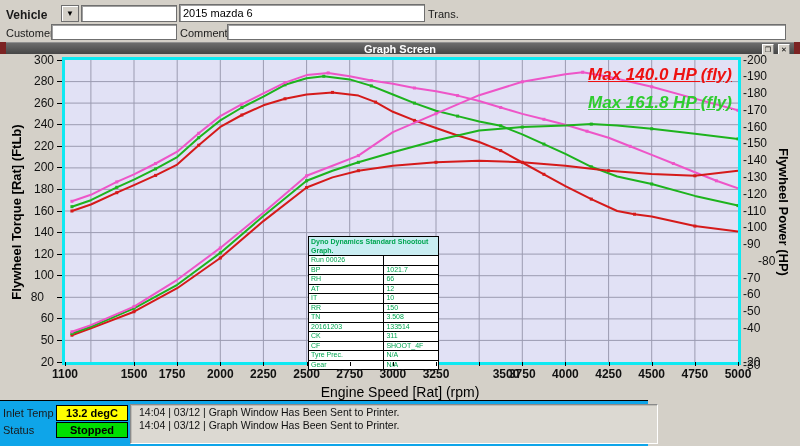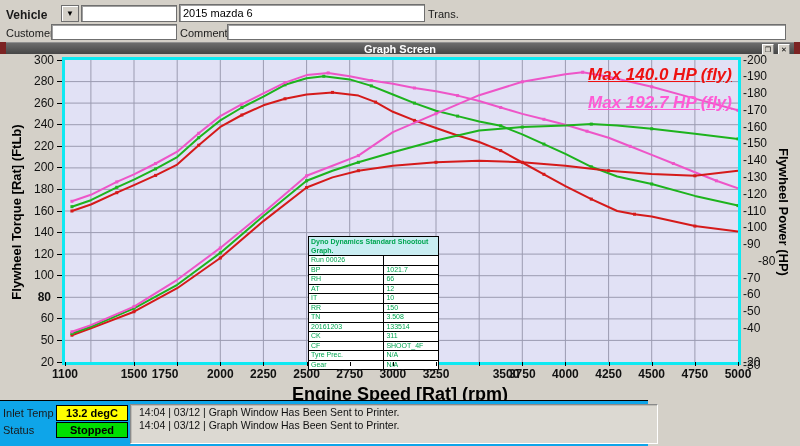--- a/index.html
+++ b/index.html
@@ -25,21 +25,21 @@
   .plot{position:absolute;left:62px;top:3px;width:679px;height:308px;box-sizing:border-box;
         background:#e1e1f5;border:3px solid #0ee9f2}
   .plot svg{position:absolute;left:0;top:0;width:673px;height:302px;display:block}
   .vlab{position:absolute;font-weight:bold;font-size:13px;white-space:nowrap;color:#000}
   .tickL{position:absolute;width:36px;text-align:right;font-size:12px;color:#111;height:13px;line-height:13px}
   .tickR{position:absolute;text-align:left;font-size:12px;color:#111;height:13px;line-height:13px}
   .dashL{position:absolute;width:5px;height:1px;background:#000}
   .tickX{position:absolute;width:44px;margin-left:-22px;text-align:center;font-size:12px;font-weight:bold;color:#111}
   .xdash{position:absolute;width:1px;height:4px;background:#000}
   .xaxis-title{position:absolute;left:0;width:700px;text-align:center;top:330px;
-               font-weight:bold;font-size:18px}
+               font-weight:normal;font-size:14px}
   .legend{position:absolute;top:1px;right:6px;text-align:right;pointer-events:none}
   .legend div{font-style:italic;font-weight:bold;font-size:17px;line-height:28px;
               text-decoration:underline;white-space:nowrap}
   
   .info-table{position:absolute;left:243px;top:176px;width:131px;border-collapse:collapse;
               background:#fff;color:#00a651;border:1px solid #000}
   .info-table td,.info-table th{border:1px solid #000;font-size:7px;line-height:8.5px;
               padding:0 2px;text-align:left;font-weight:normal;white-space:nowrap}
   .info-table th{background:#c9edf2;font-weight:bold;white-space:normal;line-height:9px}
   .info-table td:first-child{width:58%}
@@ -192,21 +192,21 @@
         <rect x="240.1" y="114.3" width="3" height="3" fill="#ee55c8"></rect>
         <rect x="291.9" y="94.1" width="3" height="3" fill="#ee55c8"></rect>
         <rect x="369.5" y="52.2" width="3" height="3" fill="#ee55c8"></rect>
         <rect x="455.8" y="20.3" width="3" height="3" fill="#ee55c8"></rect>
         <rect x="516.2" y="10.7" width="3" height="3" fill="#ee55c8"></rect>
         <rect x="585.2" y="25.3" width="3" height="3" fill="#ee55c8"></rect>
         <rect x="671.5" y="48.8" width="3" height="3" fill="#ee55c8"></rect>
       </svg>
     <div class="legend">
       <div class="legend-line" style="color: rgb(238, 17, 17);">Max 140.0 HP (fly)</div>
-      <div class="legend-line" style="color: rgb(255, 90, 213);">Max 192.7 HP (fly)</div>
+      <div class="legend-line" style="color: rgb(46, 204, 46);">Max 161.8 HP (fly)</div>
     </div>
     <table class="info-table">
       <thead>
           <tr>
             <th colspan="2">Dyno Dynamics Standard Shootout Graph.</th>
           </tr>
         </thead>
       <tbody id="info-tbody">
           <tr>
             <td>Run 00026</td>
@@ -276,21 +276,21 @@
       <div class="tickL" style="left: 18px; top: 128.929px;">180</div>
       <div class="dashL" style="left: 57px; top: 134.929px;"></div>
       <div class="tickL" style="left: 18px; top: 150.5px;">160</div>
       <div class="dashL" style="left: 57px; top: 156.5px;"></div>
       <div class="tickL" style="left: 18px; top: 172.071px;">140</div>
       <div class="dashL" style="left: 57px; top: 178.071px;"></div>
       <div class="tickL" style="left: 18px; top: 193.643px;">120</div>
       <div class="dashL" style="left: 57px; top: 199.643px;"></div>
       <div class="tickL" style="left: 18px; top: 215.214px;">100</div>
       <div class="dashL" style="left: 57px; top: 221.214px;"></div>
-      <div class="tickL" style="left: 15px; top: 236.786px; font-weight: bold;">80</div>
+      <div class="tickL" style="left: 8px; top: 236.786px;">80</div>
       <div class="dashL" style="left: 57px; top: 242.786px;"></div>
       <div class="tickL" style="left: 18px; top: 258.357px;">60</div>
       <div class="dashL" style="left: 57px; top: 264.357px;"></div>
       <div class="tickL" style="left: 18px; top: 279.929px;">50</div>
       <div class="dashL" style="left: 57px; top: 285.929px;"></div>
       <div class="tickL" style="left: 18px; top: 301.5px;">20</div>
       <div class="dashL" style="left: 57px; top: 307.5px;"></div>
     </div>
   <div id="right-ticks">
       <div class="tickR" style="left: 743px; top: -0.5px;">-200</div>
@@ -311,21 +311,21 @@
       <div class="tickR" style="left: 743px; top: 251.167px;">-50</div>
       <div class="tickR" style="left: 743px; top: 267.944px;">-40</div>
       <div class="tickR" style="left: 743px; top: 284.722px; margin-top: 20px;">-30</div>
       <div class="tickR" style="left: 743px; top: 301.5px;">-20</div>
     </div>
   <div id="x-ticks">
       <div class="tickX" style="left: 65px; top: 313px;">1100</div>
       <div class="xdash" style="left: 65px; top: 308px;"></div>
       <div class="tickX" style="left: 134.026px; top: 313px;">1500</div>
       <div class="xdash" style="left: 134.026px; top: 308px;"></div>
-      <div class="tickX" style="left: 165px; top: 313px;">1750</div>
+      <div class="tickX" style="left: 172px; top: 313px;">1750</div>
       <div class="xdash" style="left: 177.167px; top: 308px;"></div>
       <div class="tickX" style="left: 220.308px; top: 313px;">2000</div>
       <div class="xdash" style="left: 220.308px; top: 308px;"></div>
       <div class="tickX" style="left: 263.449px; top: 313px;">2250</div>
       <div class="xdash" style="left: 263.449px; top: 308px;"></div>
       <div class="tickX" style="left: 306.59px; top: 313px;">2500</div>
       <div class="xdash" style="left: 306.59px; top: 308px;"></div>
       <div class="tickX" style="left: 349.731px; top: 313px;">2750</div>
       <div class="xdash" style="left: 349.731px; top: 308px;"></div>
       <div class="tickX" style="left: 392.872px; top: 313px;">3000</div>

